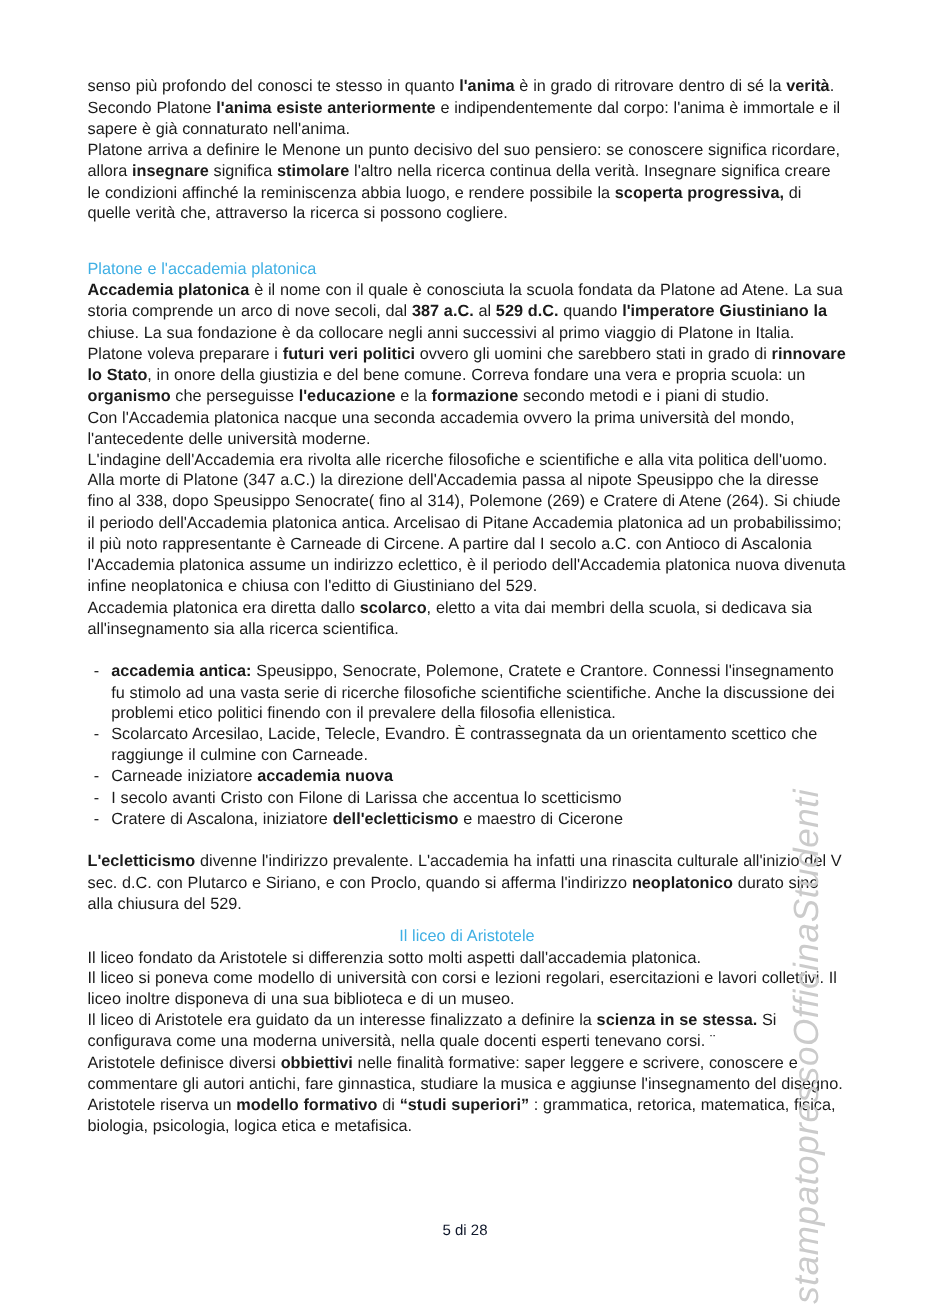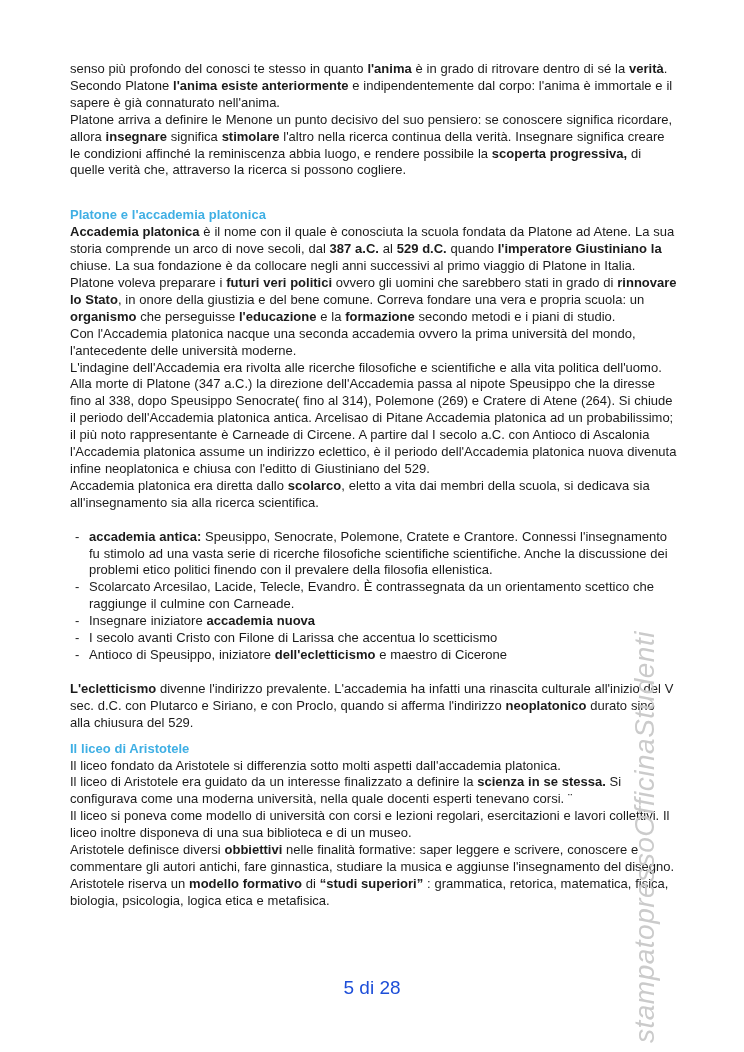--- a/index.html
+++ b/index.html
@@ -10,32 +10,32 @@
   }
   .page{position:relative;width:744px;height:856px;background:#fff;}
   .content{
     position:absolute;left:70px;top:61px;width:607px;
     font-size:13px;line-height:16.9px;text-align:left;
     word-spacing:0.2px;
   }
   .para{margin:0;}
   .heading{
     color:var(--heading-color,#3fafe4);
-    font-weight:bold;margin:0;
+    font-weight:normal;margin:0;
   }
   .heading.mt1{margin-top:11px;}
-  .heading.mt2{margin-top:9px;}
+  .heading.mt2{margin-top:9px;text-align:center;}
   .gap{height:17px;}
   .li{position:relative;padding-left:19px;margin:0;}
   .li .dash{position:absolute;left:5px;top:0;}
   .b{font-weight:bold;}
   .i{}
   .footer{
     position:absolute;left:0;top:977px;width:744px;
-    text-align:center;font-size:19px;color:#1d4ed8;
+    text-align:center;font-size:12px;color:#0f172a;
   }
   .watermark{
     position:absolute;left:629px;top:513px;height:530px;
     writing-mode:vertical-rl;transform:rotate(180deg);
     font-size:28px;font-style:italic;
     color:var(--watermark-color,#cbcbcb);
     white-space:nowrap;letter-spacing:0.5px;
     pointer-events:none;
   }
 </style>
@@ -49,26 +49,26 @@
       <div class="gap"></div>
       <div class="heading mt1">Platone e l'accademia platonica</div>
       <div class="para"><span class="b">Accademia platonica</span><span> è il nome con il quale è conosciuta la scuola fondata da Platone ad Atene. La sua storia comprende un arco di nove secoli, dal </span><span class="b">387 a.C.</span><span> al </span><span class="b">529 d.C.</span><span> quando </span><span class="b">l'imperatore Giustiniano la</span><span> chiuse. La sua fondazione è da collocare negli anni successivi al primo viaggio di Platone in Italia. Platone voleva preparare i </span><span class="b">futuri veri politici</span><span> ovvero gli uomini che sarebbero stati in grado di </span><span class="b">rinnovare lo Stato</span><span>, in onore della giustizia e del bene comune. Correva fondare una vera e propria scuola: un </span><span class="b">organismo</span><span> che perseguisse </span><span class="b">l'educazione</span><span> e la </span><span class="b">formazione</span><span> secondo metodi e i piani di studio.</span></div>
       <div class="para"><span>Con l'Accademia platonica nacque una seconda accademia ovvero la prima università del mondo, l'antecedente delle università moderne.</span></div>
       <div class="para"><span>L'indagine dell'Accademia era rivolta alle ricerche filosofiche e scientifiche e alla vita politica dell'uomo.</span></div>
       <div class="para"><span>Alla morte di Platone (347 a.C.) la direzione dell'Accademia passa al nipote Speusippo che la diresse fino al 338, dopo Speusippo Senocrate( fino al 314), Polemone (269) e Cratere di Atene (264). Si chiude il periodo dell'Accademia platonica antica. Arcelisao di Pitane Accademia platonica ad un probabilissimo; il più noto rappresentante è Carneade di Circene. A partire dal I secolo a.C. con Antioco di Ascalonia l'Accademia platonica assume un indirizzo eclettico, è il periodo dell'Accademia platonica nuova divenuta infine neoplatonica e chiusa con l'editto di Giustiniano del 529.</span></div>
       <div class="para"><span>Accademia platonica era diretta dallo </span><span class="b">scolarco</span><span>, eletto a vita dai membri della scuola, si dedicava sia all'insegnamento sia alla ricerca scientifica.</span></div>
       <div class="gap"></div>
       <div class="li"><span class="dash">-</span><span class="b">accademia antica:</span><span> Speusippo, Senocrate, Polemone, Cratete e Crantore. Connessi l'insegnamento fu stimolo ad una vasta serie di ricerche filosofiche scientifiche scientifiche. Anche la discussione dei problemi etico politici finendo con il prevalere della filosofia ellenistica.</span></div>
       <div class="li"><span class="dash">-</span><span>Scolarcato Arcesilao, Lacide, Telecle, Evandro. È contrassegnata da un orientamento scettico che raggiunge il culmine con Carneade.</span></div>
-      <div class="li"><span class="dash">-</span><span>Insegnare iniziatore </span><span class="b">accademia nuova</span></div>
+      <div class="li"><span class="dash">-</span><span>Carneade iniziatore </span><span class="b">accademia nuova</span></div>
       <div class="li"><span class="dash">-</span><span>I secolo avanti Cristo con Filone di Larissa che accentua lo scetticismo</span></div>
-      <div class="li"><span class="dash">-</span><span>Antioco di Speusippo, iniziatore </span><span class="b">dell'ecletticismo</span><span> e maestro di Cicerone</span></div>
+      <div class="li"><span class="dash">-</span><span>Cratere di Ascalona, iniziatore </span><span class="b">dell'ecletticismo</span><span> e maestro di Cicerone</span></div>
       <div class="gap"></div>
       <div class="para"><span class="b">L'ecletticismo</span><span> divenne l'indirizzo prevalente. L'accademia ha infatti una rinascita culturale all'inizio del V sec. d.C. con Plutarco e Siriano, e con Proclo, quando si afferma l'indirizzo </span><span class="b">neoplatonico</span><span> durato sino alla chiusura del 529.</span></div>
       <div class="heading mt2">Il liceo di Aristotele</div>
       <div class="para"><span>Il liceo fondato da Aristotele si differenzia sotto molti aspetti dall'accademia platonica.</span></div>
+      <div class="para"><span>Il liceo si poneva come modello di università con corsi e lezioni regolari, esercitazioni e lavori collettivi. Il liceo inoltre disponeva di una sua biblioteca e di un museo.</span></div>
       <div class="para"><span>Il liceo di Aristotele era guidato da un interesse finalizzato a definire la </span><span class="b">scienza in se stessa.</span><span> Si configurava come una moderna università, nella quale docenti esperti tenevano corsi. ¨</span></div>
-      <div class="para"><span>Il liceo si poneva come modello di università con corsi e lezioni regolari, esercitazioni e lavori collettivi. Il liceo inoltre disponeva di una sua biblioteca e di un museo.</span></div>
       <div class="para"><span>Aristotele definisce diversi </span><span class="b">obbiettivi</span><span> nelle finalità formative: saper leggere e scrivere, conoscere e commentare gli autori antichi, fare ginnastica, studiare la musica e aggiunse l'insegnamento del disegno. Aristotele riserva un </span><span class="b">modello formativo</span><span> di </span><span class="b">“studi superiori”</span><span> : grammatica, retorica, matematica, fisica, biologia, psicologia, logica etica e metafisica.</span></div>
     </div>
   <div class="watermark">stampatopressoOfficinaStudenti</div>
   <div class="footer">5 di 28</div>
 </div>
 
 </body></html>

